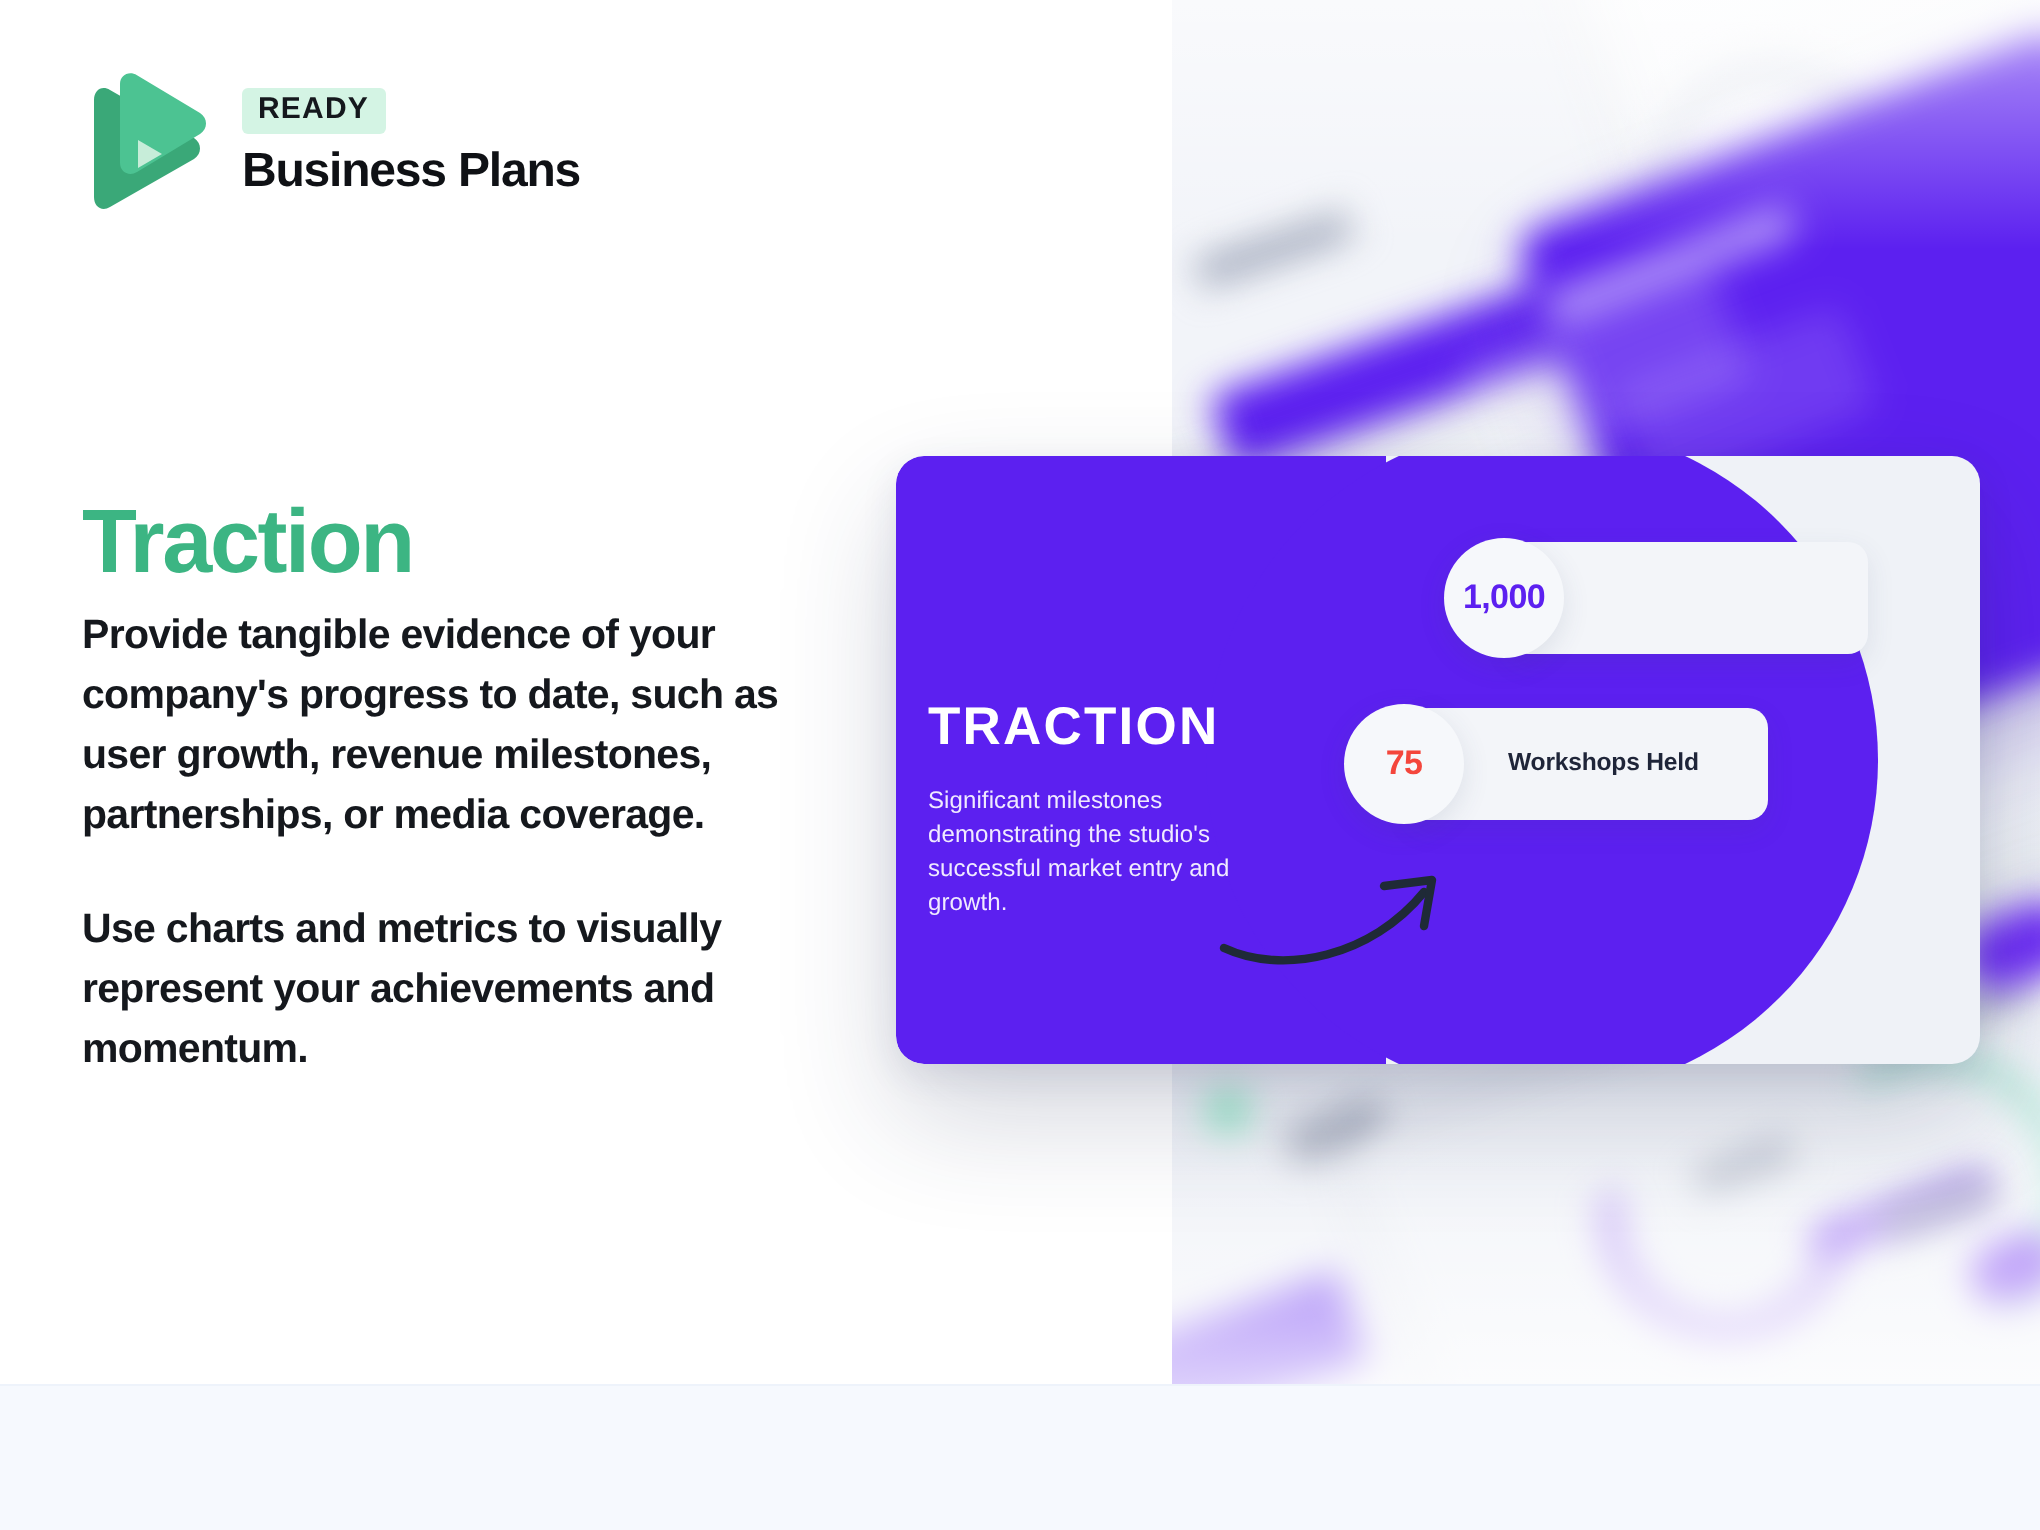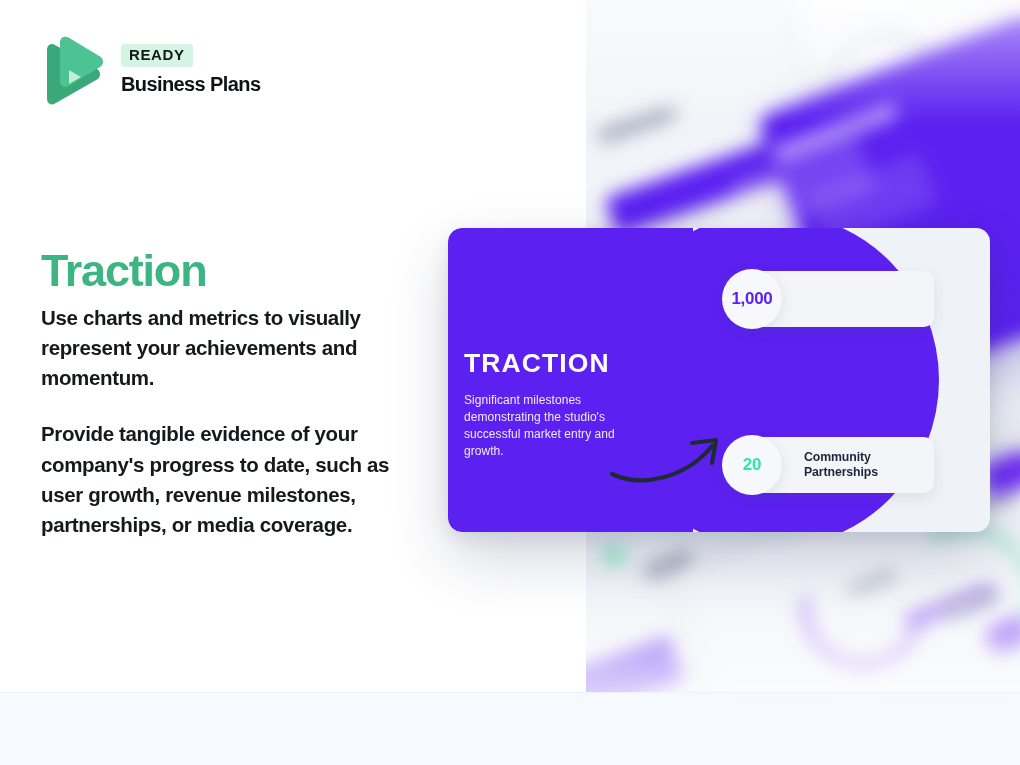--- a/index.html
+++ b/index.html
@@ -148,21 +148,21 @@
     color:#15181d;
     font-size:15px;
     font-weight:700;
     letter-spacing:.6px;
     padding:3px 8px 4px 8px;
     border-radius:3px;
     line-height:1.05;
   }
   .brand-name {
     margin-top:6px;
-    font-size:20px;
+    font-size:24px;
     font-weight:700;
     letter-spacing:-.6px;
     color:#0f1115;
     line-height:1.12;
   }
 
   
   .headline {
     position:absolute; left:41px; top:217px;
     font-size:45px; font-weight:700; letter-spacing:-1.2px;
@@ -309,22 +309,22 @@
       </div>
       <div class="logo-text">
         <div class="ready-badge">READY</div>
         <div class="brand-name">Business Plans</div>
       </div>
     </div>
 
     <h1 class="headline">Traction</h1>
 
     <div class="body-copy">
+      <p>Provide tangible evidence of your company's progress to date, such as user growth, revenue milestones, partnerships, or media coverage.</p>
       <p>Use charts and metrics to visually represent your achievements and momentum.</p>
-      <p>Provide tangible evidence of your company's progress to date, such as user growth, revenue milestones, partnerships, or media coverage.</p>
     </div>
   </div>
 
   <div class="card">
 
     <div class="card-purple"></div>
 
     <div class="card-purple-inner">
       <div class="card-title">TRACTION</div>
       <div class="card-desc">Significant milestones demonstrating the studio's successful market entry and growth.</div>
@@ -339,26 +339,26 @@
 
     <div class="metrics">
 
       <div class="metric m0">
         <div class="metric-pill"></div>
         <div class="metric-circle">
           <span class="metric-value" style="color:#5c20f0">1,000</span>
         </div>
       </div>
 
-
-      <div class="metric m2">
+      <div class="metric m1">
         <div class="metric-pill"></div>
         <div class="metric-circle">
-          <span class="metric-value" style="color:#2ee6a8">20</span>
+          <span class="metric-value" style="color:#f4463c">75</span>
         </div>
-        <div class="metric-label">Community Partnerships</div>
+        <div class="metric-label">Workshops Held</div>
       </div>
+
 
     </div>
   </div>
 
   <div class="bottom-band"></div>
 </div>
 
 </body></html>

